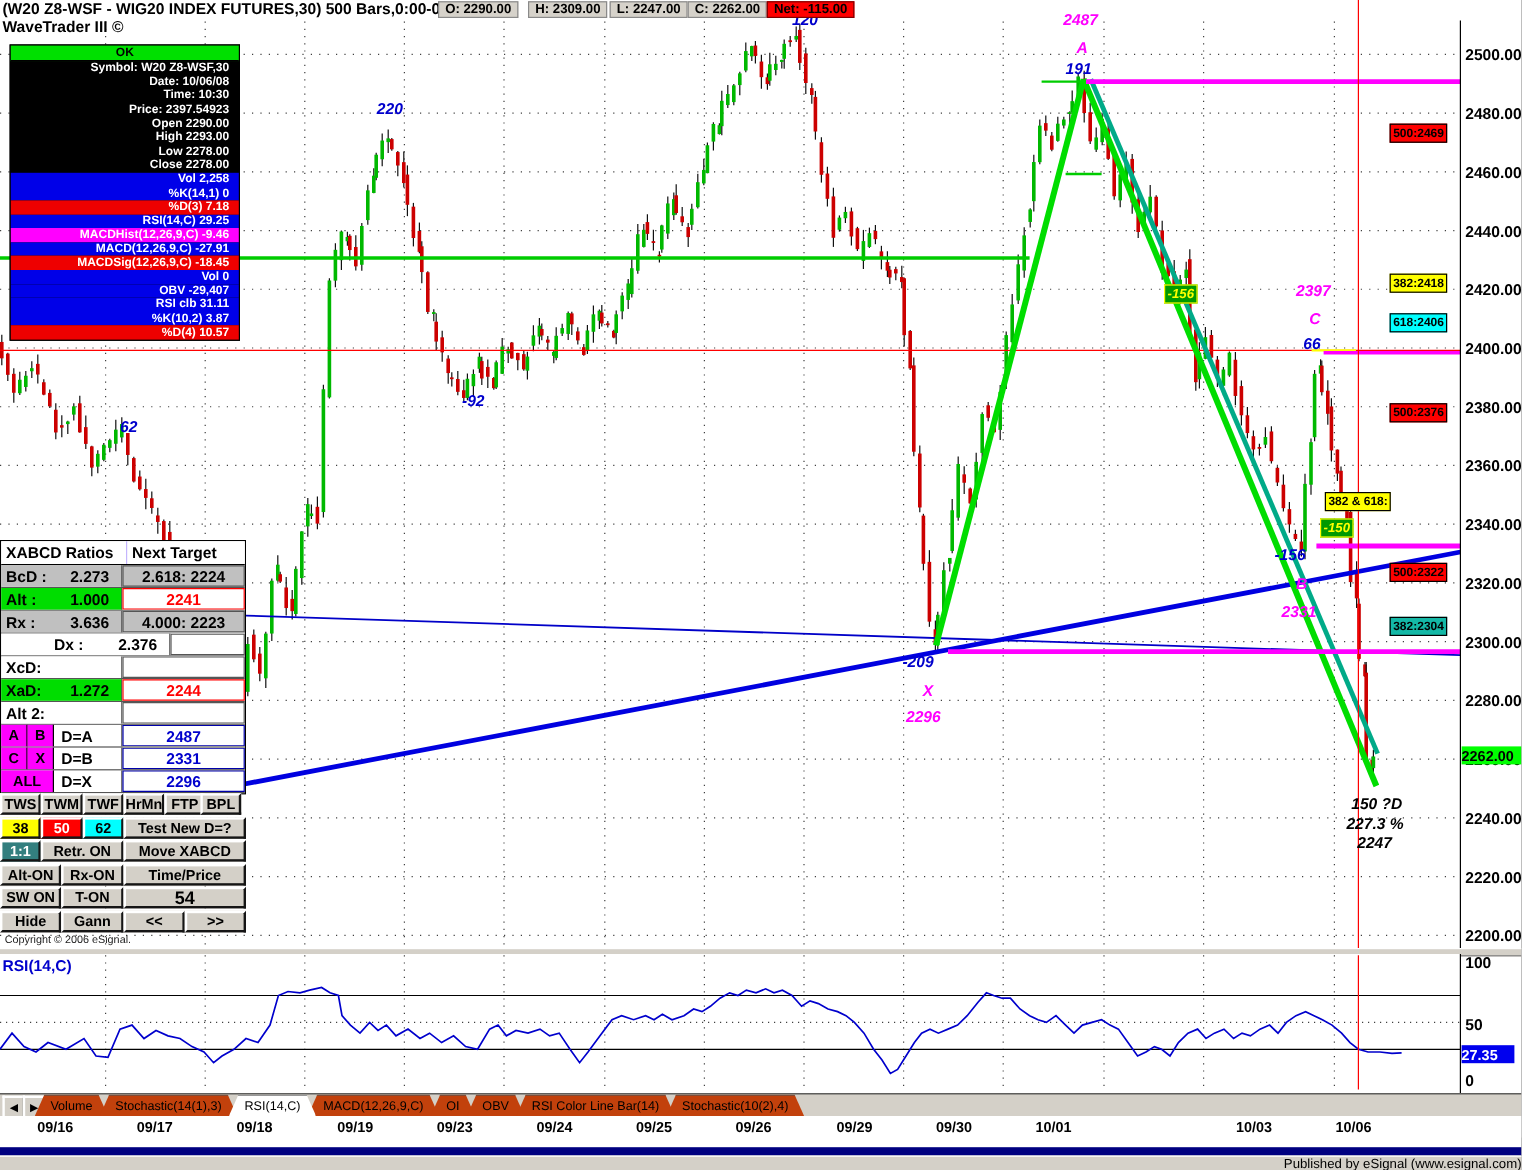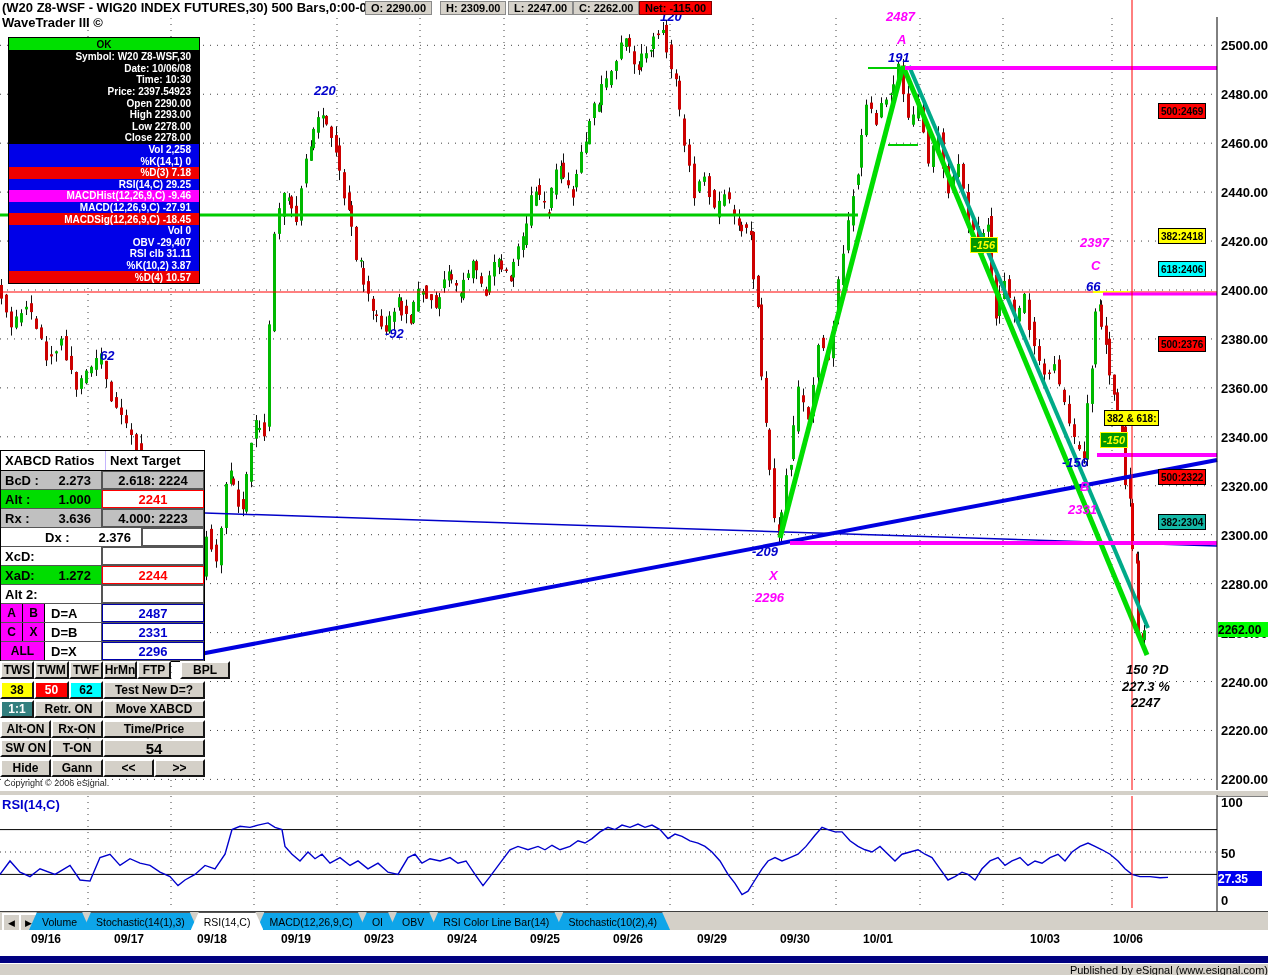--- a/index.html
+++ b/index.html
@@ -45,21 +45,21 @@
   .rsibadge{position:absolute;left:1218px;width:44px;height:15px;background:#0000EE;color:#FFF;
         font:bold 12px "Liberation Sans",sans-serif;display:flex;align-items:center;}
   
   .sep3d{position:absolute;left:0;width:1268px;background:#D4D0C8;border-top:1px solid #FFF;border-bottom:1px solid #808080;}
   
   .tabrow{position:absolute;left:0;top:911px;width:1268px;height:18px;background:#D4D0C8;border-top:1px solid #404040;}
   .arrowbtn{position:absolute;top:1px;width:15px;height:15px;background:#D4D0C8;
         border:2px outset #FFF;border-right-color:#6A6A6A;border-bottom-color:#6A6A6A;
         font:9px "Liberation Sans",sans-serif;display:flex;align-items:center;justify-content:center;}
   .tabs{position:absolute;left:36px;top:0px;height:17px;display:flex;}
-  .tab{height:17px;background:#0ea5e9;color:#000;font:10.5px "Liberation Sans",sans-serif;
+  .tab{height:17px;background:#c2410c;color:#000;font:10.5px "Liberation Sans",sans-serif;
        display:flex;align-items:center;padding:0 13px;margin-left:-7px;
        clip-path:polygon(8px 0, calc(100% - 8px) 0, 100% 100%, 0 100%);
        border-top:1px solid #555;background-clip:border-box;}
   .tab.active{background:#FFFFFF;z-index:3;font-weight:normal;}
   .daterow{position:absolute;left:0;top:930px;width:1268px;height:18px;background:#FFF;}
   .datelbl{position:absolute;transform:translateX(-50%);font:bold 12px "Liberation Sans",sans-serif;color:#000;}
   .navy{position:absolute;left:0;top:956px;width:1268px;height:7px;background:#000080;}
   .statusbar{position:absolute;left:0;top:963px;width:1268px;height:12px;background:#D4D0C8;
         border-top:1px solid #FFF;display:flex;align-items:center;justify-content:flex-end;padding-right:6px;
         font:11px "Liberation Sans",sans-serif;color:#000;}
@@ -784,21 +784,21 @@
         </div>
       </div>
   </div>
 
   <div id="toolbar" class="abs" style="left:0;top:661px;width:206px;height:117px;">
       <div class="btn" style="left:0px;top:0px;width:34px;">TWS</div>
       <div class="btn" style="left:34px;top:0px;width:35px;">TWM</div>
       <div class="btn" style="left:69px;top:0px;width:34px;">TWF</div>
       <div class="btn" style="left:103px;top:0px;width:34px;">HrMn</div>
       <div class="btn" style="left:137px;top:0px;width:34px;">FTP</div>
-      <div class="btn" style="left:180px;top:0px;width:50px;">BPL</div>
+      <div class="btn" style="left:167px;top:0px;width:34px;">BPL</div>
       <div class="btn" style="left:0px;top:19.5px;width:34px;background:#FFFF00;">38</div>
       <div class="btn" style="left:34px;top:19.5px;width:35px;background:#FF0000;color:#FFFFFF;">50</div>
       <div class="btn" style="left:69px;top:19.5px;width:34px;background:#00FFFF;">62</div>
       <div class="btn" style="left:103px;top:19.5px;width:102px;">Test New D=?</div>
       <div class="btn" style="left:0px;top:39px;width:34px;background:#337F7F;color:#FFFFFF;">1:1</div>
       <div class="btn" style="left:34px;top:39px;width:69px;">Retr. ON</div>
       <div class="btn" style="left:103px;top:39px;width:102px;">Move XABCD</div>
       <div class="btn" style="left:0px;top:58.5px;width:51px;">Alt-ON</div>
       <div class="btn" style="left:51px;top:58.5px;width:52px;">Rx-ON</div>
       <div class="btn" style="left:103px;top:58.5px;width:102px;">Time/Price</div>

